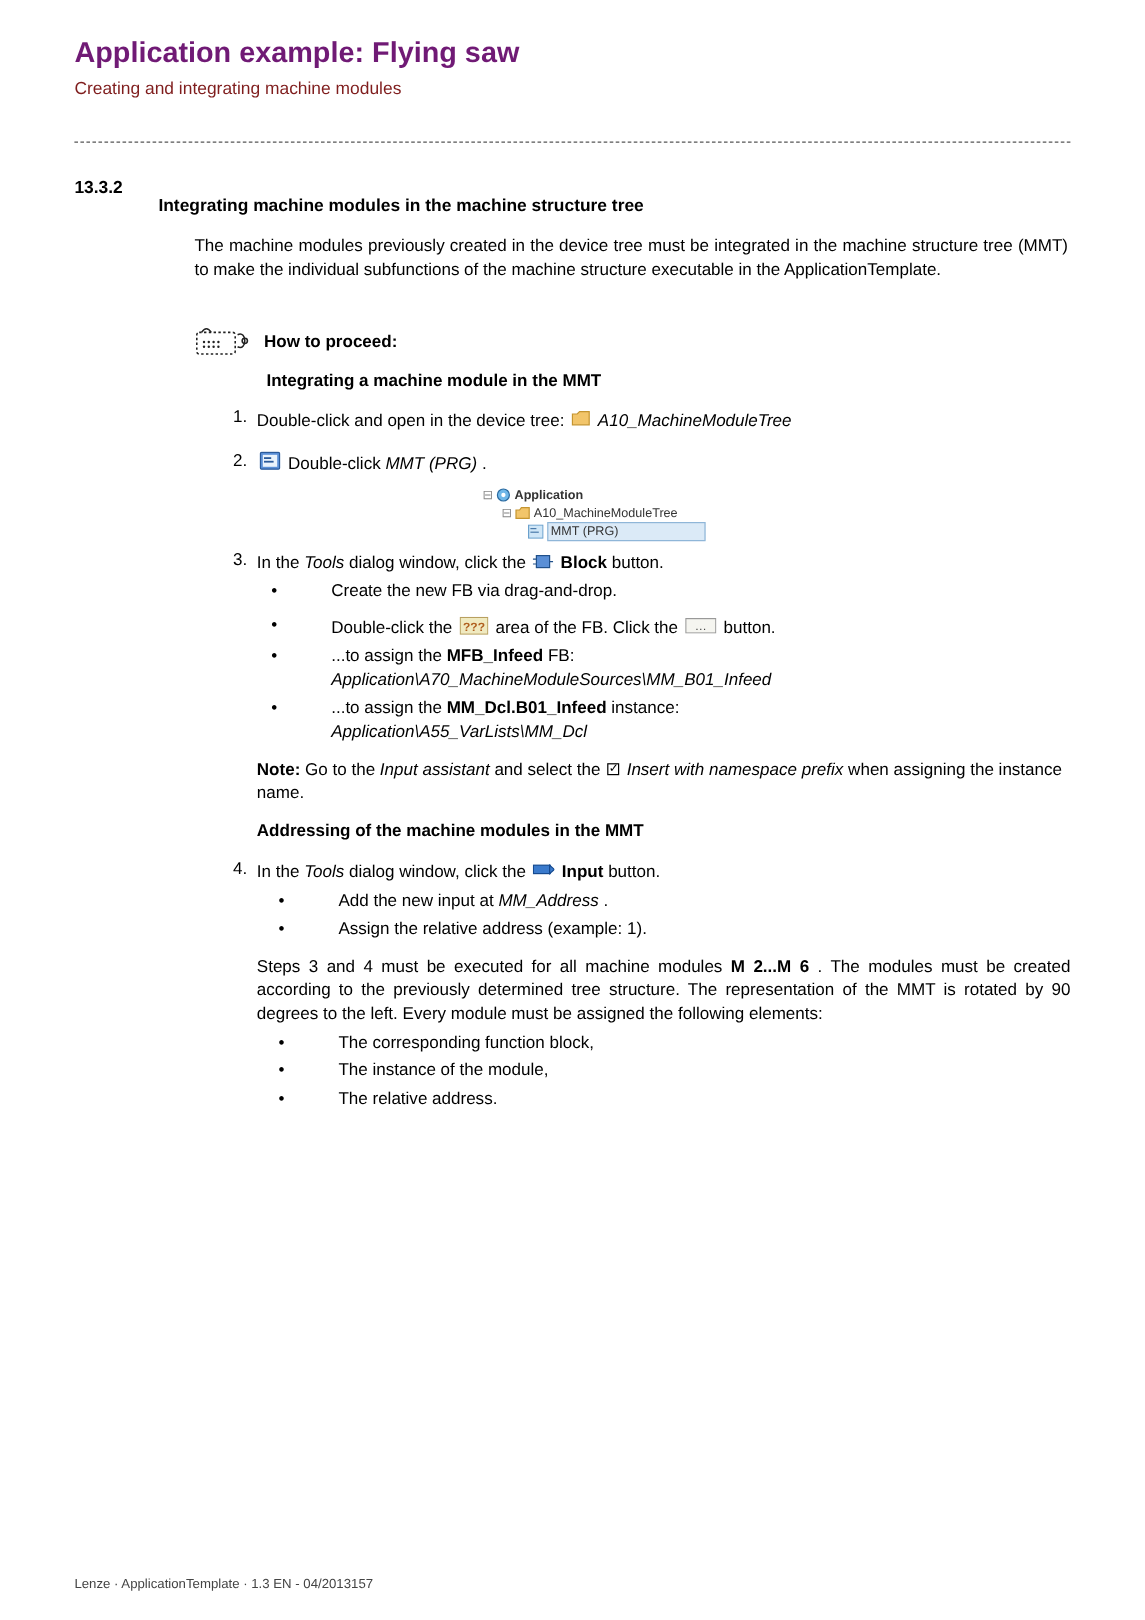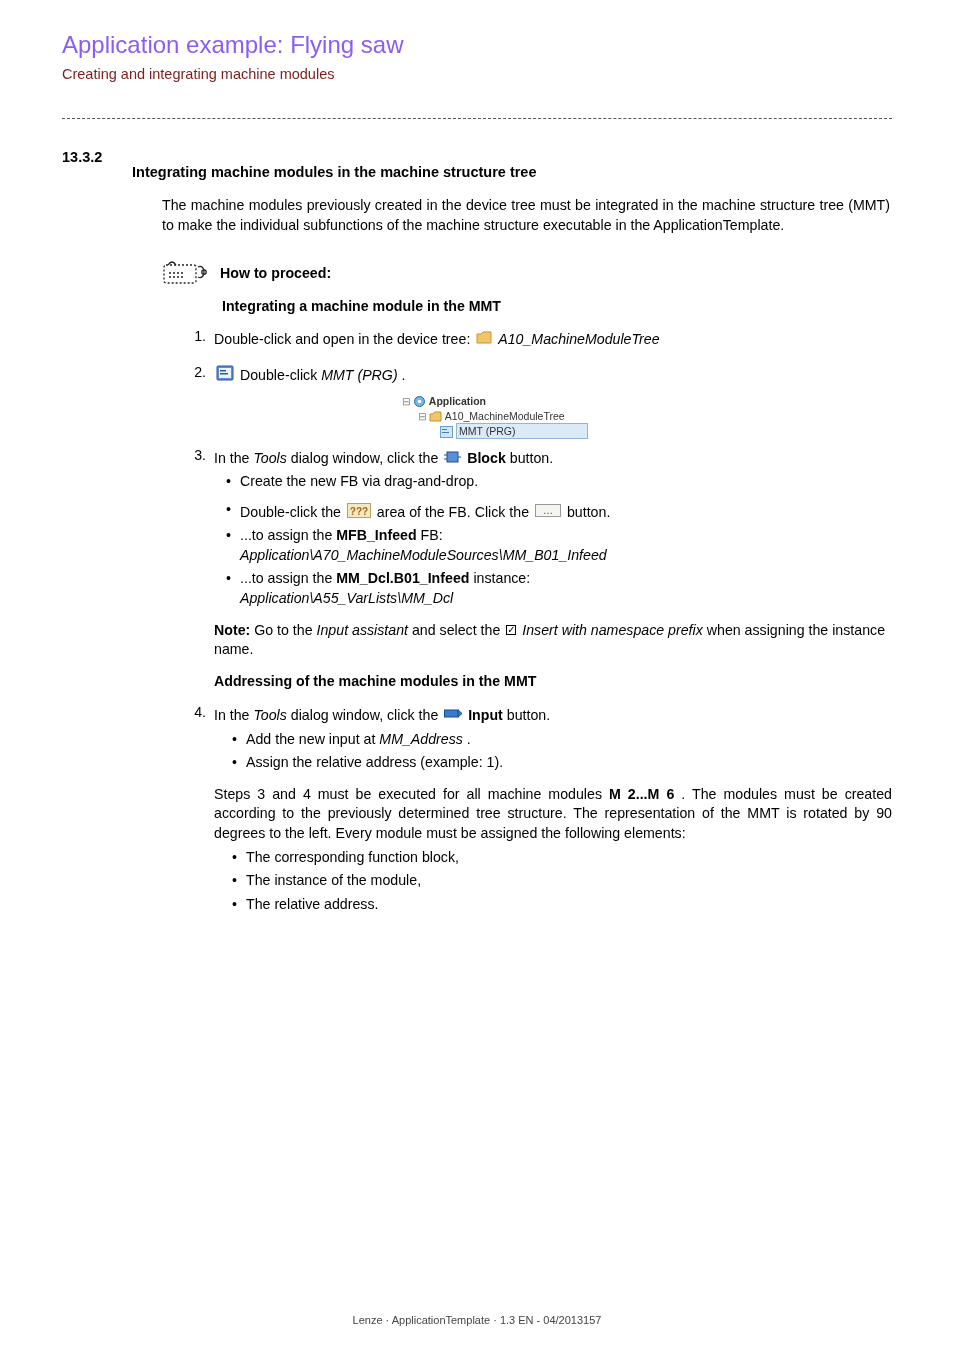--- a/index.html
+++ b/index.html
@@ -7,42 +7,42 @@
     font-family: "Segoe UI", "Myriad Pro", Arial, sans-serif;
     width: 954px;
     height: 1350px;
     background: #fff;
     color: #000;
     padding: 28px 62px 20px 62px;
     position: relative;
     font-size: 14.2px;
     line-height: 1.38;
   }
-  .header-title { font-size: 24px; font-weight: 400; color: #8b5cf6; margin-bottom: 3px; }
+  .header-title { font-size: 24px; font-weight: 700; color: #701a75; margin-bottom: 3px; }
   .header-sub { font-size: 14.5px; color: #7f1d1d; margin-bottom: 34px; }
   .rule { border-top: 1.5px dashed #555; margin-bottom: 28px; }
   .section-row { display: flex; align-items: flex-start; margin-bottom: 14px; }
   .sec-num { width: 70px; font-weight: 700; font-size: 14.5px; }
   .sec-title { font-weight: 700; font-size: 14.5px; margin-top: 15px; }
   .body-indent { margin-left: 100px; margin-right: 2px; }
   .justify { text-align: justify; }
-  .proceed-row { display: flex; align-items: center; margin-left: 100px; margin-top: 24px; margin-bottom: 10px; }
+  .proceed-row { display: flex; align-items: center; margin-left: 100px; margin-top: 36px; margin-bottom: 10px; }
   .bold { font-weight: 700; }
   .italic { font-style: italic; }
   .step-row { display: flex; align-items: flex-start; margin-left: 130px; margin-top: 10px; }
   .step-num { width: 22px; text-align: right; padding-right: 8px; }
   .step-body { flex: 1; }
   .sub-bullet { display: flex; align-items: flex-start; margin-left: 12px; margin-top: 4px; }
   .sub-bullet-dot { width: 14px; }
-  .sub-bullet-body { flex: 1; }
+  .sub-bullet-body { flex: 1; margin-left: 36px; }
   .tree-img { margin: 8px auto 6px auto; display: flex; flex-direction: column; align-items: flex-start; width: 260px; font-size: 10.5px; font-family: Tahoma, Arial, sans-serif; }
   .tree-line { display: flex; align-items: center; height: 15px; }
   .dotted { color: #888; padding-right: 2px; }
   .sel { background: #dbeaf7; border: 1px solid #8fb6d8; padding: 0 72px 0 2px; color: #333; }
-  .footer { position: absolute; left: 62px; right: 62px; bottom: 22px; display: flex; justify-content: center; font-size: 11px; color: #444; }
+  .footer { position: absolute; left: 62px; right: 62px; bottom: 22px; display: flex; justify-content: flex-start; font-size: 11px; color: #444; }
   svg { display: inline-block; vertical-align: middle; }
   .inline-icon { vertical-align: text-bottom; margin: 0 2px; }
   .para-gap { margin-top: 12px; }
   .checkbox-glyph { display: inline-block; border: 1px solid #000; width: 10px; height: 10px; position: relative; vertical-align: middle; margin: 0 2px 2px 2px; }
   .checkbox-glyph::after { content: "✓"; font-size: 10px; position: absolute; top: -3px; left: 0; }
 </style>
 </head>
 <body>
 
 <div class="header-title">Application example: Flying saw</div>

